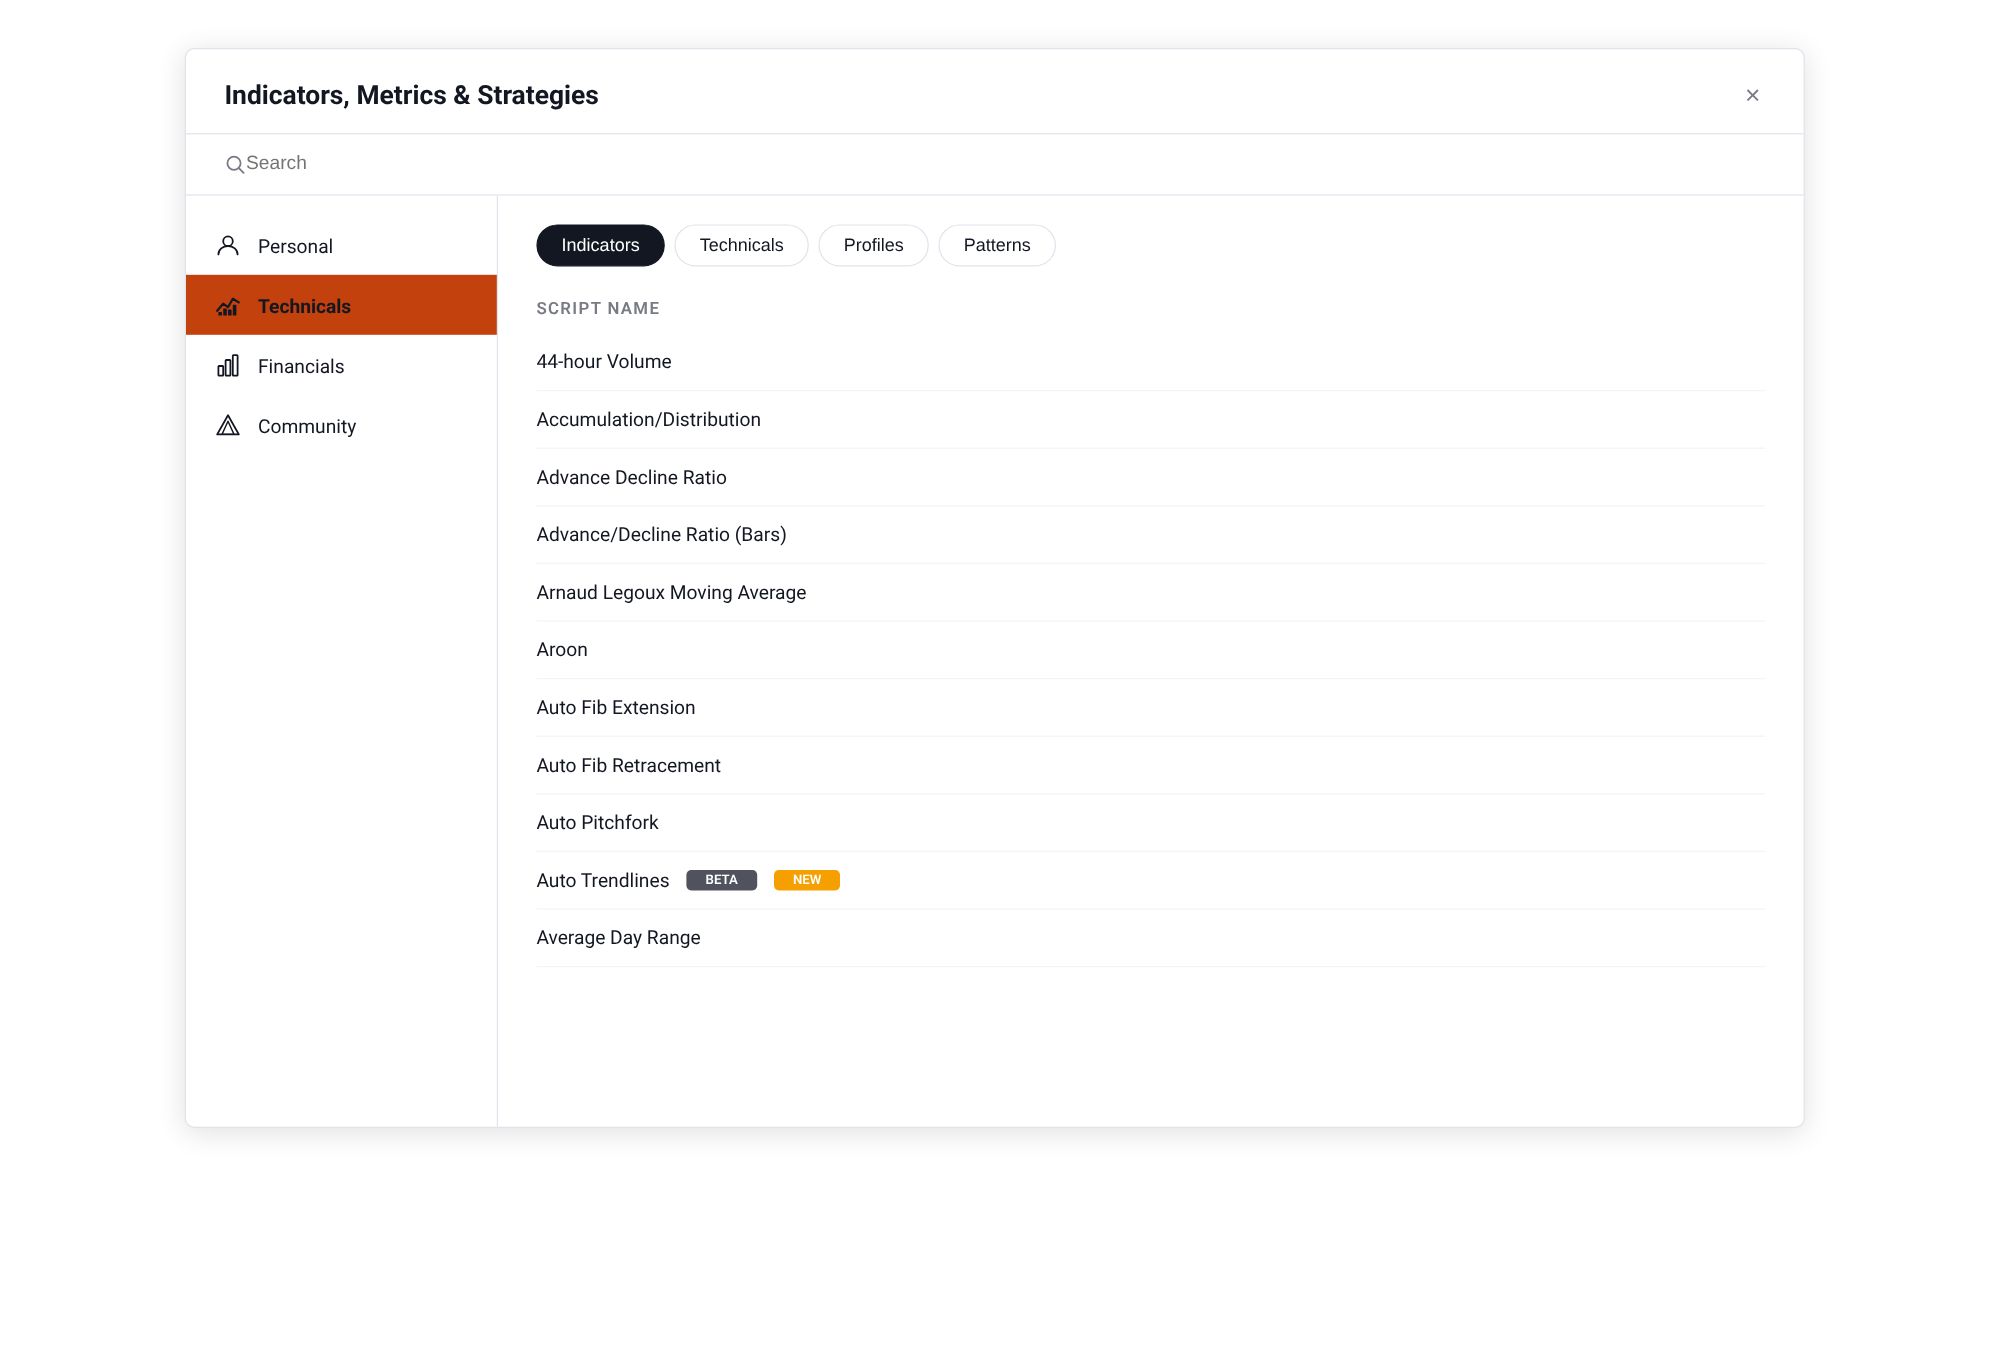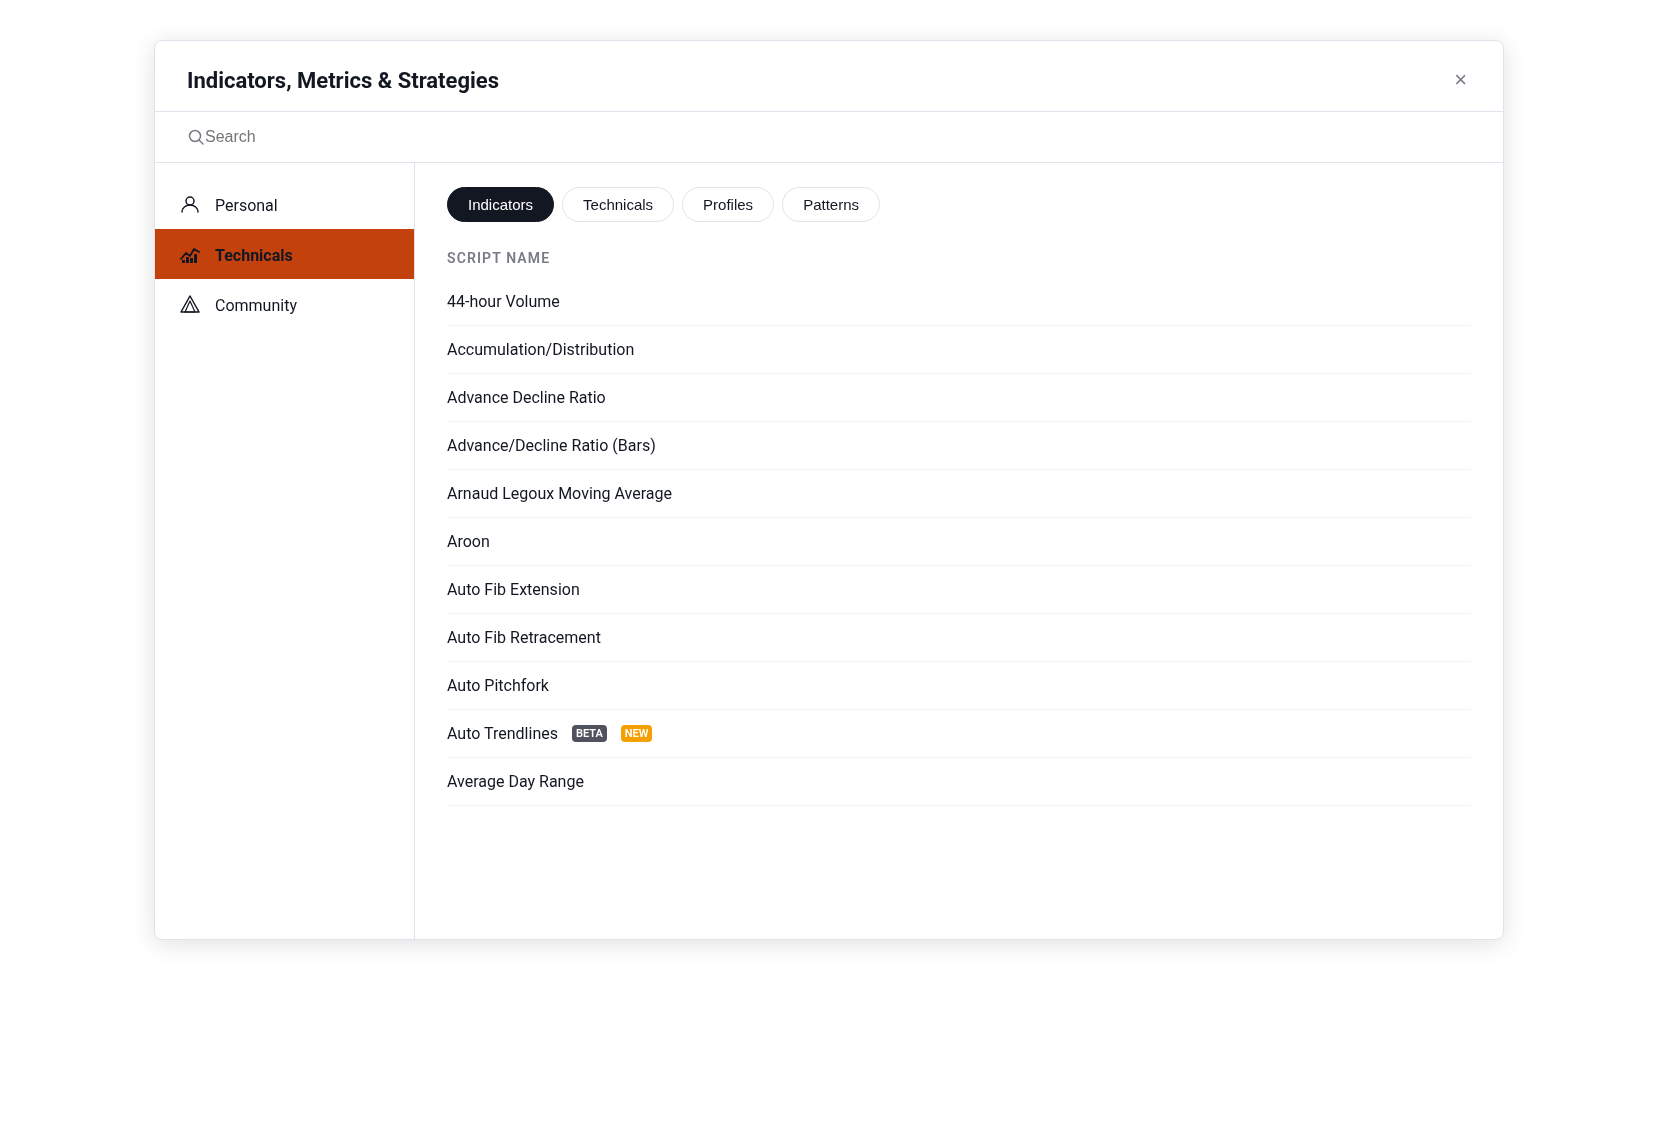--- a/index.html
+++ b/index.html
@@ -168,21 +168,21 @@
       padding: 14px 0;
       font-size: 16px;
       color: #131722;
       border-bottom: 1px solid #f0f3fa;
       cursor: pointer;
       gap: 8px;
     }
 
     .badge {
       display: inline-block;
-      padding: 2px 4px;
+      padding: 2px 16px;
       border-radius: 4px;
       font-size: 11px;
       font-weight: 600;
       margin-left: 6px;
     }
 
     .badge-beta {
       background: #50535e;
       color: #fff;
     }
@@ -232,20 +232,30 @@
             <polyline points="2,16 7,10 11,13 15,6 20,9" stroke="#131722" stroke-width="1.8" fill="none" stroke-linejoin="round" stroke-linecap="round"></polyline>
             <rect x="3" y="17" width="3" height="3" rx="0.5" fill="#131722"></rect>
             <rect x="7" y="14" width="3" height="6" rx="0.5" fill="#131722"></rect>
             <rect x="11" y="15" width="3" height="5" rx="0.5" fill="#131722"></rect>
             <rect x="15" y="11" width="3" height="9" rx="0.5" fill="#131722"></rect>
           </svg>
         </span>
         <span>Technicals</span>
       </div>
 
+      <div class="sidebar-item">
+        <span class="sidebar-icon">
+          <svg width="22" height="22" viewBox="0 0 22 22" fill="none">
+            <rect x="3" y="12" width="4" height="8" rx="0.5" stroke="#131722" stroke-width="1.5"></rect>
+            <rect x="9" y="7" width="4" height="13" rx="0.5" stroke="#131722" stroke-width="1.5"></rect>
+            <rect x="15" y="3" width="4" height="17" rx="0.5" stroke="#131722" stroke-width="1.5"></rect>
+          </svg>
+        </span>
+        <span>Financials</span>
+      </div>
 
       <div class="sidebar-item">
         <span class="sidebar-icon">
           <svg width="22" height="22" viewBox="0 0 22 22" fill="none">
             <polygon points="11,3 20,19 2,19" stroke="#131722" stroke-width="1.5" fill="none" stroke-linejoin="round"></polygon>
             <polygon points="11,8 16,19 6,19" stroke="#131722" stroke-width="1.2" fill="none" stroke-linejoin="round"></polygon>
           </svg>
         </span>
         <span>Community</span>
       </div>

